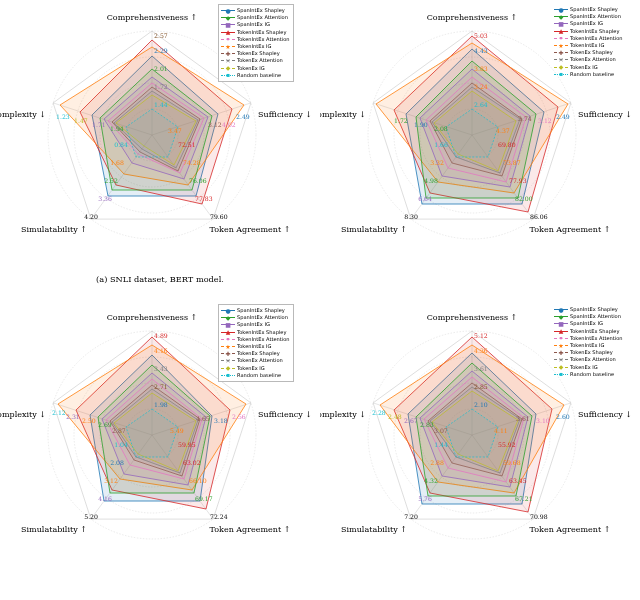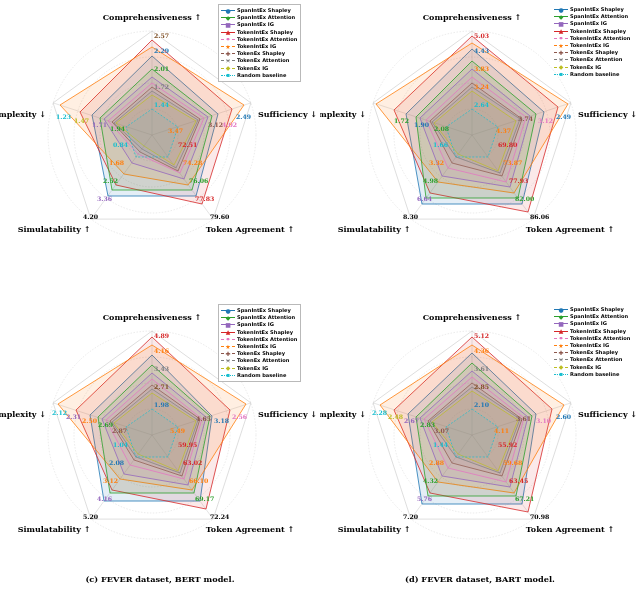--- a/index.html
+++ b/index.html
@@ -11,21 +11,20 @@
     width: 640px;
     height: 600px;
     font-family: "DejaVu Serif", serif;
     color: #000000;
     overflow: hidden;
   }
   .page {
     position: relative;
     width: 640px;
     height: 556px;
-    font-weight: bold;
   }
   .panel {
     position: absolute;
     width: 320px;
     height: 300px;
   }
   .panel-a { left: 0px;   top: 0px; }
   .panel-b { left: 320px; top: 0px; }
   .panel-c { left: 0px;   top: 300px; }
   .panel-d { left: 320px; top: 300px; }
@@ -232,20 +231,21 @@
           </div>
         <div class="legend-row">
             <span class="legend-mark">
               <span class="lm-line" style="border-top-style:dotted;border-top-color:#17becf;"></span>
               <span class="lm-sym" style="color:#17becf;">▪</span>
             </span>
             <span>Random baseline</span>
           </div>
       </div>
     </div>
+    <div class="caption">(a) SNLI dataset, BERT model.</div>
   </div>
 
   <div class="panel panel-b">
     <div class="plot-wrap">
       <svg width="320" height="276" viewBox="0 0 320 276">
         <g transform="translate(152,135)">
           <circle r="26" fill="none" stroke="#cccccc" stroke-width="0.4" stroke-dasharray="1.5,1.5"></circle>
           <circle r="52" fill="none" stroke="#cccccc" stroke-width="0.4" stroke-dasharray="1.5,1.5"></circle>
           <circle r="78" fill="none" stroke="#cccccc" stroke-width="0.4" stroke-dasharray="1.5,1.5"></circle>
           <circle r="104" fill="none" stroke="#cccccc" stroke-width="0.4" stroke-dasharray="1.5,1.5"></circle>
@@ -506,21 +506,20 @@
           </div>
         <div class="legend-row">
             <span class="legend-mark">
               <span class="lm-line" style="border-top-style:dotted;border-top-color:#17becf;"></span>
               <span class="lm-sym" style="color:#17becf;">▪</span>
             </span>
             <span>Random baseline</span>
           </div>
       </div>
     </div>
-    <div class="caption">(c) FEVER dataset, BERT model.</div>
   </div>
 
   <div class="panel panel-d">
     <div class="plot-wrap">
       <svg width="320" height="276" viewBox="0 0 320 276">
         <g transform="translate(152,135)">
           <circle r="26" fill="none" stroke="#cccccc" stroke-width="0.4" stroke-dasharray="1.5,1.5"></circle>
           <circle r="52" fill="none" stroke="#cccccc" stroke-width="0.4" stroke-dasharray="1.5,1.5"></circle>
           <circle r="78" fill="none" stroke="#cccccc" stroke-width="0.4" stroke-dasharray="1.5,1.5"></circle>
           <circle r="104" fill="none" stroke="#cccccc" stroke-width="0.4" stroke-dasharray="1.5,1.5"></circle>
@@ -645,16 +644,15 @@
           </div>
         <div class="legend-row">
             <span class="legend-mark">
               <span class="lm-line" style="border-top-style:dotted;border-top-color:#17becf;"></span>
               <span class="lm-sym" style="color:#17becf;">▪</span>
             </span>
             <span>Random baseline</span>
           </div>
       </div>
     </div>
-    <div class="caption">(d) FEVER dataset, BART model.</div>
   </div>
 
 </div>
 
 </body></html>

